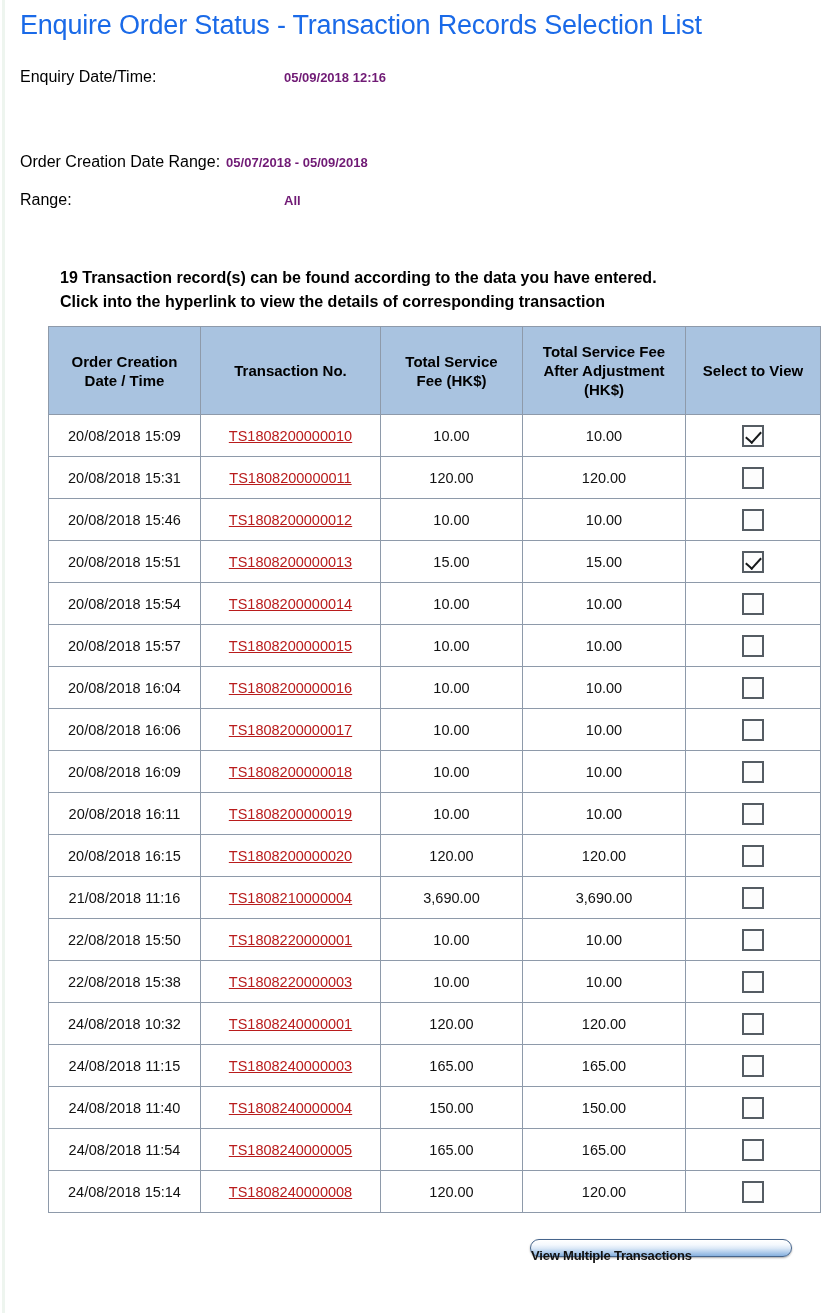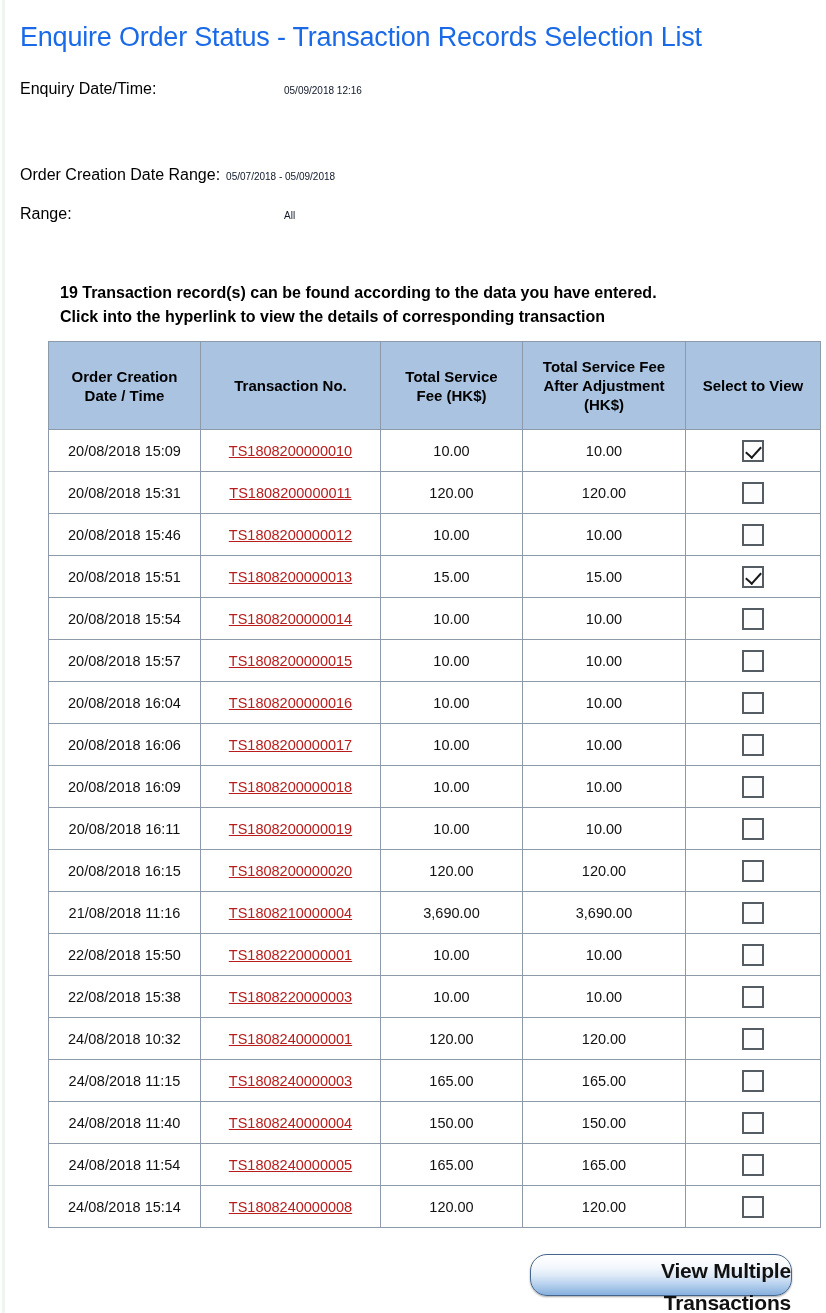--- a/index.html
+++ b/index.html
@@ -20,21 +20,21 @@
     position: absolute;
     left: 2px;
     top: 0;
     width: 3px;
     height: 1313px;
     background: #eef5ef;
   }
   .page {
     position: absolute;
     left: 0;
-    top: 12px;
+    top: 0;
     width: 826px;
     padding: 0 18px;
   }
 
   
   .title {
     font-size: 27px;
     font-weight: 400;
     color: #1a6ae8;
     letter-spacing: -0.2px;
@@ -57,23 +57,23 @@
   .meta-row.gap-2 { margin-bottom: 15px; }
   .meta-label {
     font-size: 16px;
     font-weight: normal;
     color: #000;
     white-space: nowrap;
   }
   .meta-label.fixed { width: 264px; }
   .meta-label.inline { margin-right: 6px; }
   .meta-value {
-    font-size: 10px;
-    font-weight: 400;
-    color: #0f172a;
+    font-size: 13px;
+    font-weight: 700;
+    color: #701a75;
     white-space: nowrap;
   }
 
   
   .result-note {
     margin-top: 54px;
     margin-left: 2px;
     font-size: 16px;
     font-weight: bold;
     line-height: 24px;
@@ -154,36 +154,36 @@
   
   .btn-row {
     margin-top: 26px;
     width: 772px;
     margin-left: 2px;
     display: flex;
     justify-content: flex-end;
   }
   .btn-view {
     width: 262px;
-    height: 42px;
+    height: 18px;
     border-radius: 17px;
     border: 1px solid #46658c;
     background: linear-gradient(to bottom,
        #ffffff 0%, #f4f8fd 30%, #dce9f7 52%,
        #b9d2ee 72%, #86b0de 100%);
     box-shadow: inset 0 1px 0 #ffffff, 0 1px 2px rgba(0,0,0,0.35);
     color: #111111;
     font-family: "Liberation Sans", sans-serif;
-    font-size: 21px;
+    font-size: 13px;
     font-weight: bold;
     letter-spacing: -0.2px;
     cursor: pointer;
     padding: 0;
     line-height: 32px;
-    text-align: right;
+    text-align: left;
   }
 </style>
 </head>
 <body>
 
 <div class="page-edge"></div>
 
 <div class="page">
 
   <h1 class="title">Enquire Order Status - Transaction Records Selection List</h1>

